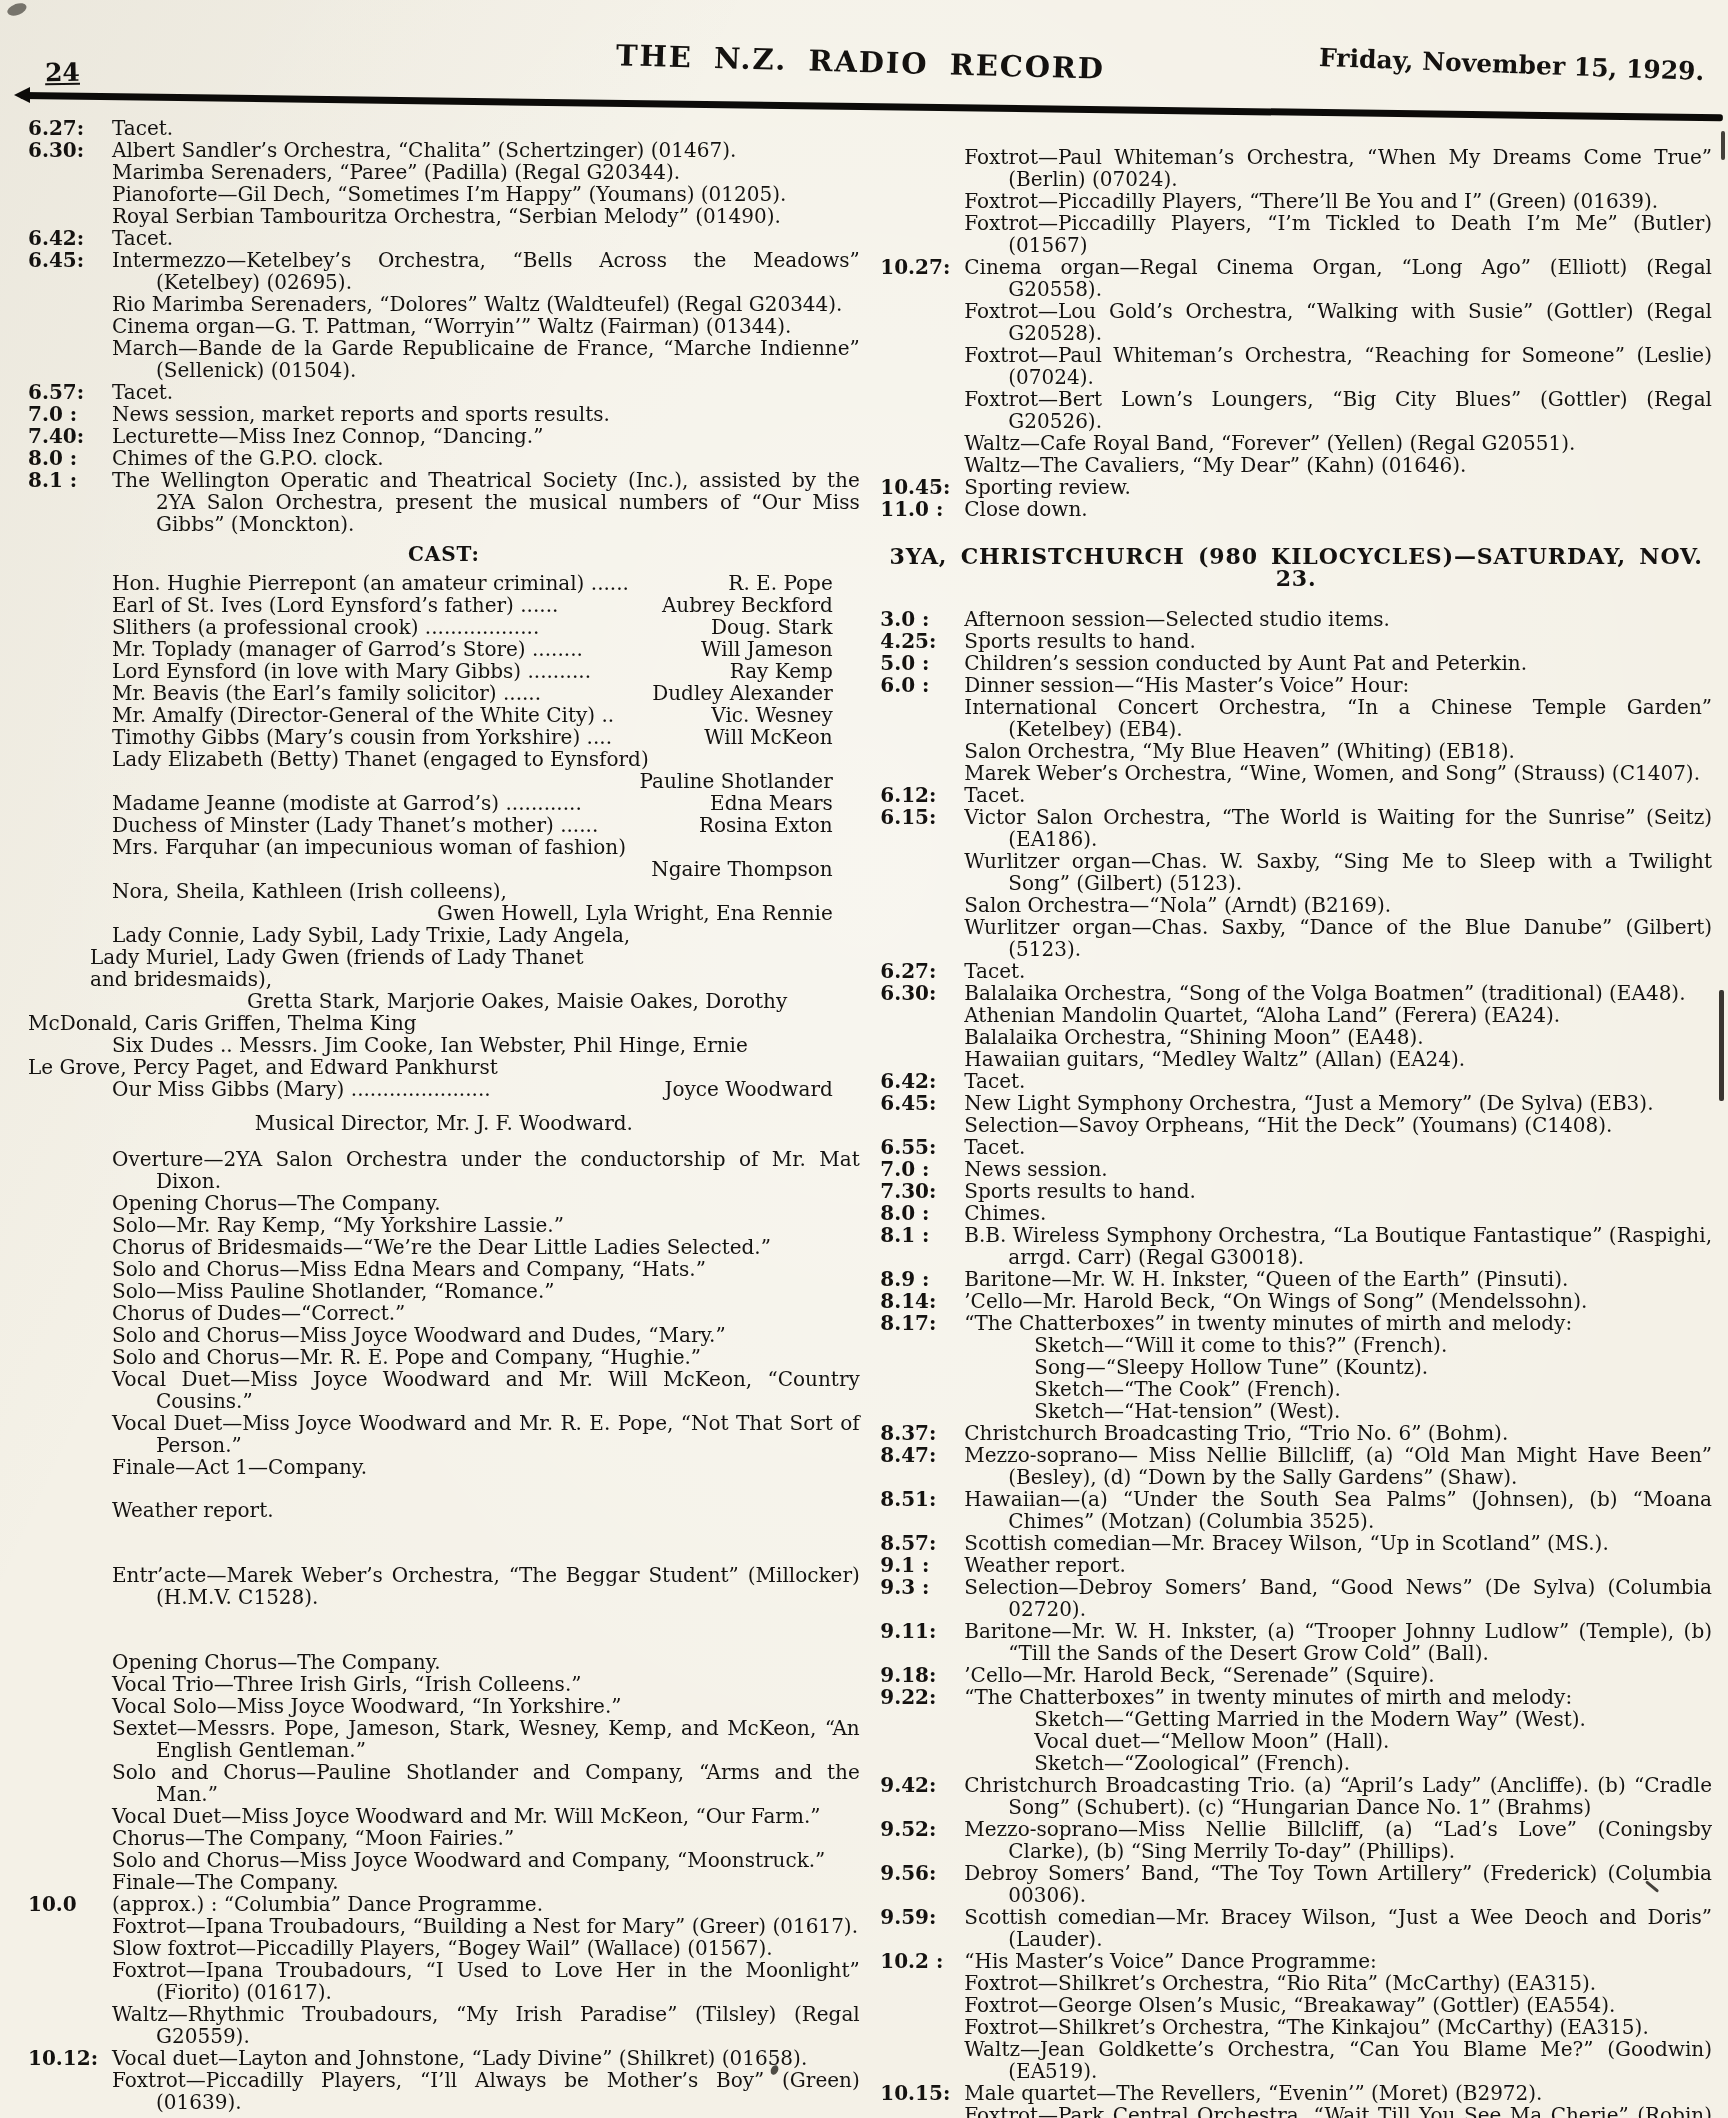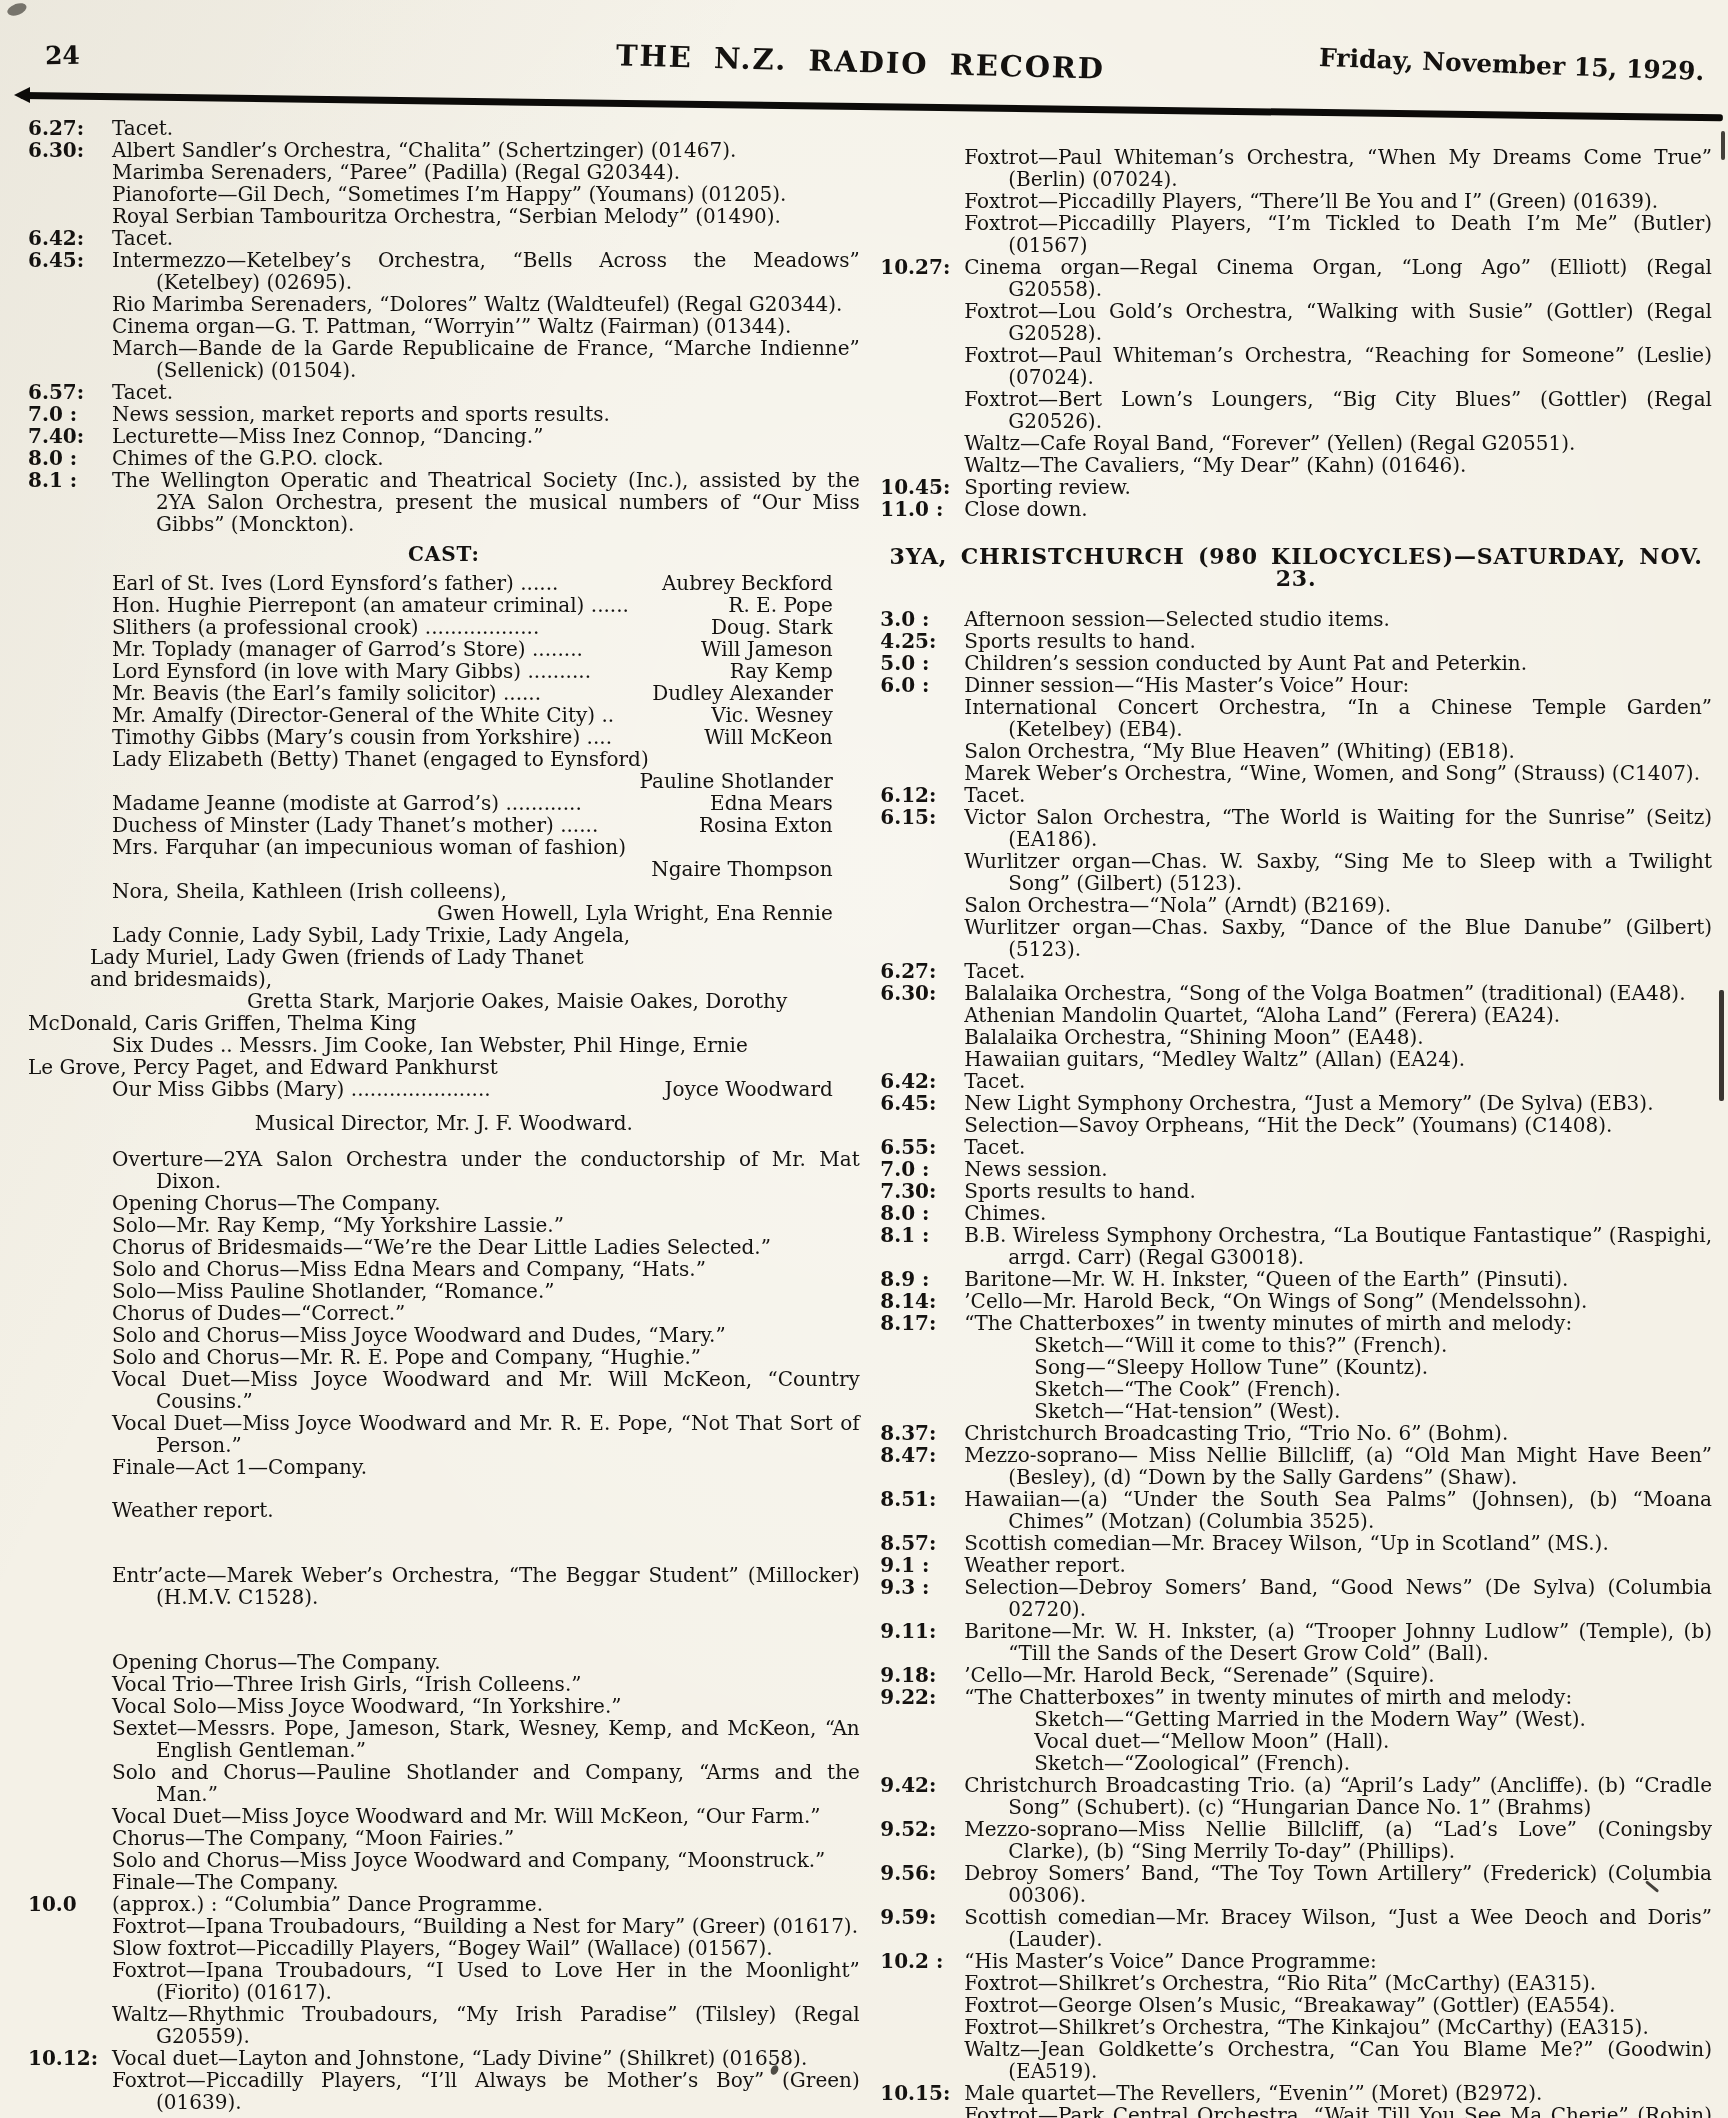--- a/index.html
+++ b/index.html
@@ -10,22 +10,22 @@
     background:
       radial-gradient(ellipse at 50% 40%, rgba(255,255,255,0.35), rgba(0,0,0,0) 70%),
       linear-gradient(115deg, rgba(120,110,90,0.07), rgba(0,0,0,0) 28%),
       #f4f1e7;
     color:#141210;
     font-family:"DejaVu Serif","Liberation Serif",serif;
     overflow:hidden;
   }
   
   .pageno {
-    position:absolute; left:45px; top:41px;
-    font-size:25px; font-weight:bold; transform:rotate(-1deg);
+    position:absolute; left:45px; top:58px;
+    font-size:25px; font-weight:bold; transform:rotate(-1deg);text-decoration:underline;
   }
   .masthead {
     position:absolute; left:535px; top:45px; width:651px;
     text-align:center; font-size:29px; font-weight:bold;
     letter-spacing:1.9px; word-spacing:9.3px;
     transform:rotate(1.6deg);
     white-space:nowrap;
   }
   .issuedate {
     position:absolute; right:24px; top:50px;
@@ -153,26 +153,26 @@
         <div class="ln">
           <span class="time">8.0 :</span>
           <span class="txt">Chimes of the G.P.O. clock.</span>
         </div>
         <div class="ln">
           <span class="time">8.1 :</span>
           <span class="txt">The Wellington Operatic and Theatrical Society (Inc.), assisted by the 2YA Salon Orchestra, present the musical numbers of “Our Miss Gibbs” (Monckton).</span>
         </div>
         <div class="centerline">CAST:</div>
         <div class="cast">
+          <span class="c-left">Hon. Hughie Pierrepont (an amateur criminal) ......</span>
+          <span class="c-name">R. E. Pope</span>
+        </div>
+        <div class="cast">
           <span class="c-left">Earl of St. Ives (Lord Eynsford’s father) ......</span>
           <span class="c-name">Aubrey Beckford</span>
-        </div>
-        <div class="cast">
-          <span class="c-left">Hon. Hughie Pierrepont (an amateur criminal) ......</span>
-          <span class="c-name">R. E. Pope</span>
         </div>
         <div class="cast">
           <span class="c-left">Slithers (a professional crook) ..................</span>
           <span class="c-name">Doug. Stark</span>
         </div>
         <div class="cast">
           <span class="c-left">Mr. Toplady (manager of Garrod’s Store) ........</span>
           <span class="c-name">Will Jameson</span>
         </div>
         <div class="cast">

